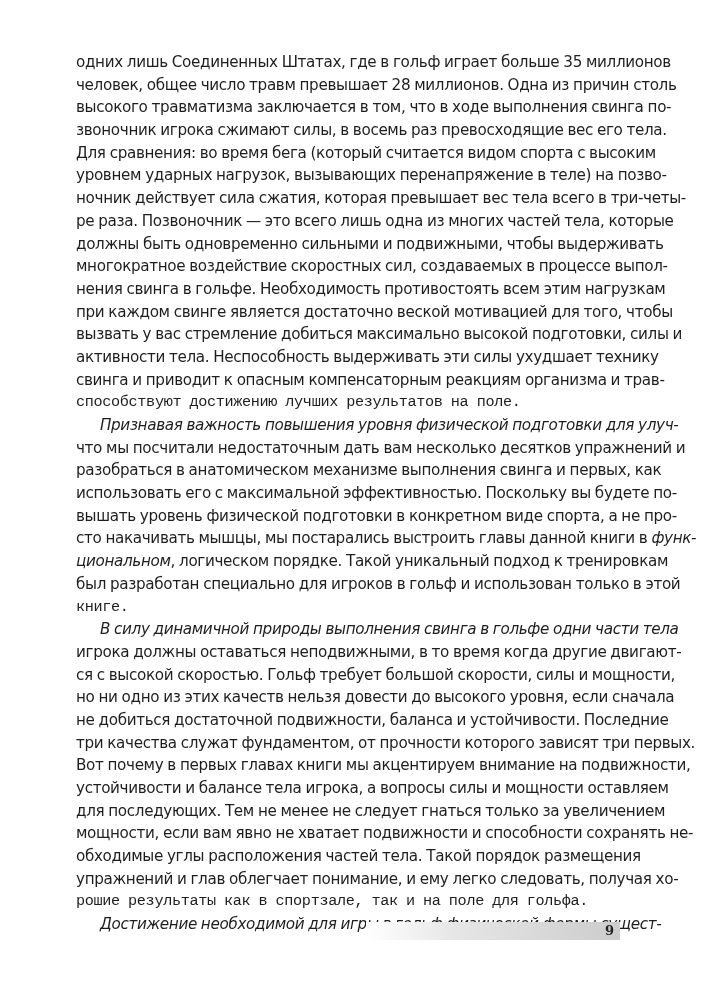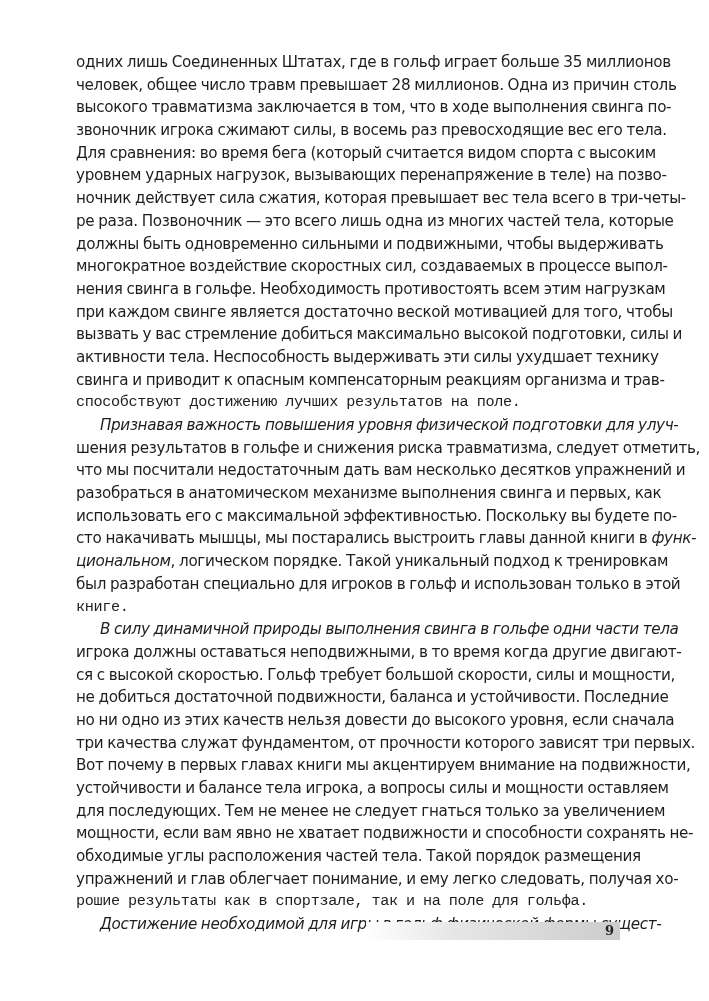--- a/index.html
+++ b/index.html
@@ -66,36 +66,36 @@
     <span class="line">нения свинга в гольфе. Необходимость противостоять всем этим нагрузкам</span>
     <span class="line">при каждом свинге является достаточно веской мотивацией для того, чтобы</span>
     <span class="line">вызвать у вас стремление добиться максимально высокой подготовки, силы и</span>
     <span class="line">активности тела. Неспособность выдерживать эти силы ухудшает технику</span>
     <span class="line">свинга и приводит к опасным компенсаторным реакциям организма и трав-</span>
     <span class="line last">способствуют достижению лучших результатов на поле.</span>
   </div>
 
   <div>
     <span class="line indent">Признавая важность повышения уровня физической подготовки для улуч-</span>
-    <span class="line">шения результатов в гольфе и снижения риска травматизма, следует отметить,</span>
     <span class="line">что мы посчитали недостаточным дать вам несколько десятков упражнений и</span>
     <span class="line">разобраться в анатомическом механизме выполнения свинга и первых, как</span>
     <span class="line">использовать его с максимальной эффективностью. Поскольку вы будете по-</span>
+    <span class="line">вышать уровень физической подготовки в конкретном виде спорта, а не про-</span>
     <span class="line"><span>сто накачивать мышцы, мы постарались выстроить главы данной книги в </span><span class="it">функ-</span></span>
     <span class="line"><span class="it">циональном</span><span>, логическом порядке. Такой уникальный подход к тренировкам</span></span>
     <span class="line">был разработан специально для игроков в гольф и использован только в этой</span>
     <span class="line last">книге.</span>
   </div>
 
   <div>
     <span class="line indent">В силу динамичной природы выполнения свинга в гольфе одни части тела</span>
     <span class="line">игрока должны оставаться неподвижными, в то время когда другие двигают-</span>
     <span class="line">ся с высокой скоростью. Гольф требует большой скорости, силы и мощности,</span>
+    <span class="line">но ни одно из этих качеств нельзя довести до высокого уровня, если сначала</span>
     <span class="line">не добиться достаточной подвижности, баланса и устойчивости. Последние</span>
-    <span class="line">но ни одно из этих качеств нельзя довести до высокого уровня, если сначала</span>
     <span class="line">три качества служат фундаментом, от прочности которого зависят три первых.</span>
     <span class="line">Вот почему в первых главах книги мы акцентируем внимание на подвижности,</span>
     <span class="line">устойчивости и балансе тела игрока, а вопросы силы и мощности оставляем</span>
     <span class="line">для последующих. Тем не менее не следует гнаться только за увеличением</span>
     <span class="line">мощности, если вам явно не хватает подвижности и способности сохранять не-</span>
     <span class="line">обходимые углы расположения частей тела. Такой порядок размещения</span>
     <span class="line">упражнений и глав облегчает понимание, и ему легко следовать, получая хо-</span>
     <span class="line last">рошие результаты как в спортзале, так и на поле для гольфа.</span>
   </div>
 

